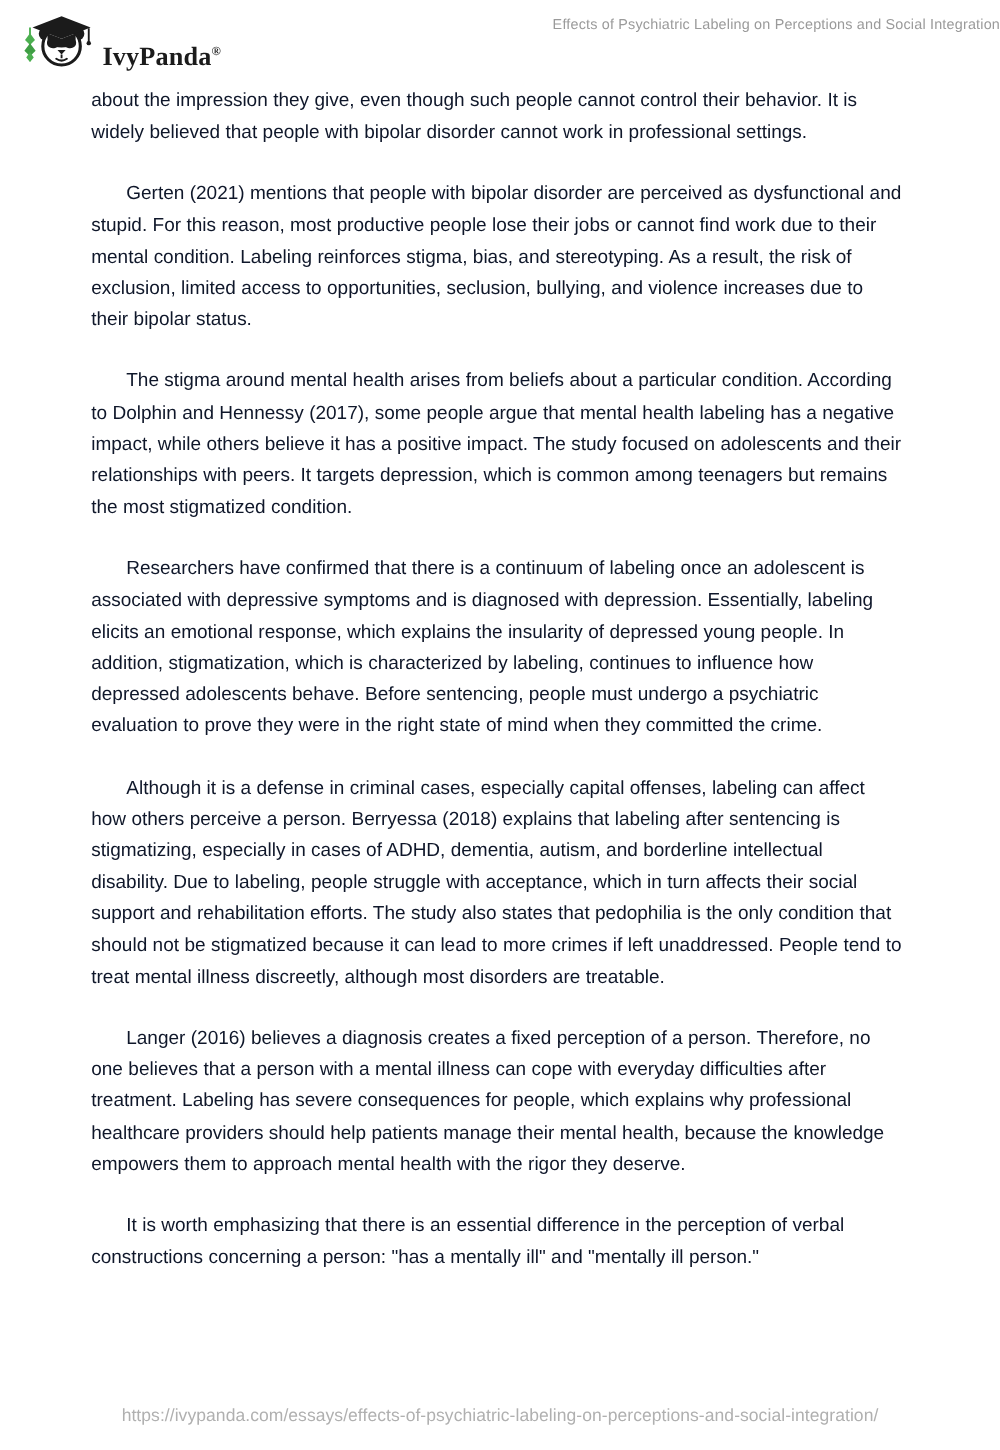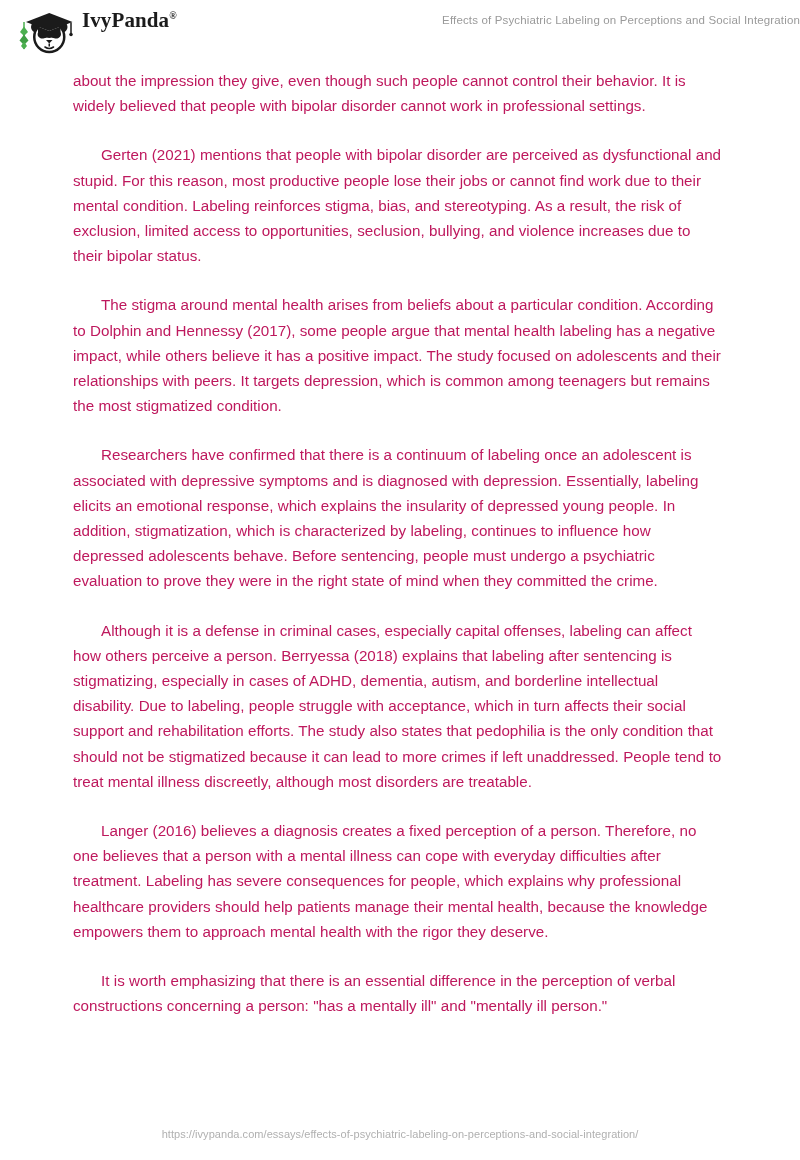--- a/index.html
+++ b/index.html
@@ -32,21 +32,21 @@
     left: 0;
     right: 0;
     height: 62px;
   }
 
   .brand {
     position: absolute;
     left: 16px;
     top: 10px;
     display: flex;
-    align-items: flex-start;
+    align-items: flex-end;
     gap: 8px;
     text-decoration: none;
   }
 
   .brand-mark {
     width: 58px;
     height: 46px;
     display: block;
     flex: 0 0 auto;
   }
@@ -88,21 +88,21 @@
     left: 73px;
     top: 68px;
     width: 650px;
   }
 
   .para {
     margin: 0 0 24px 0;
     font-family: "Liberation Sans", sans-serif;
     font-size: 15.2px;
     line-height: 25.2px;
-    color: #be185d;
+    color: #0f172a;
     text-align: left;
     text-indent: 28px;
     word-spacing: 0.1px;
   }
 
   .para.no-indent {
     text-indent: 0;
   }
 
   .para:last-child {
@@ -113,21 +113,21 @@
   .page-footer {
     position: absolute;
     left: 0;
     right: 0;
     bottom: 18px;
     text-align: center;
   }
 
   .footer-url {
     font-family: "Liberation Sans", sans-serif;
-    font-size: 11px;
+    font-size: 14px;
     color: #b0b0b0;
     text-decoration: none;
     letter-spacing: 0.05px;
     white-space: nowrap;
     margin-top: 12px;
   }
 </style>
 </head>
 <body>
 

